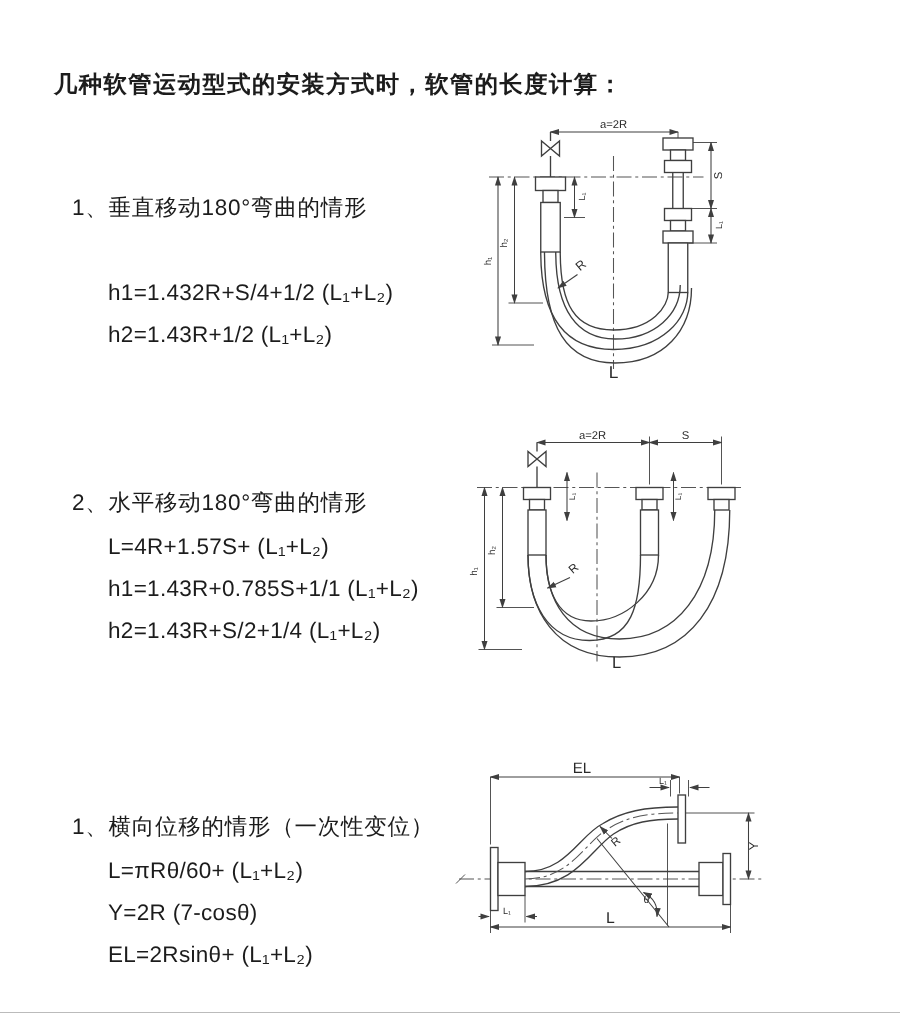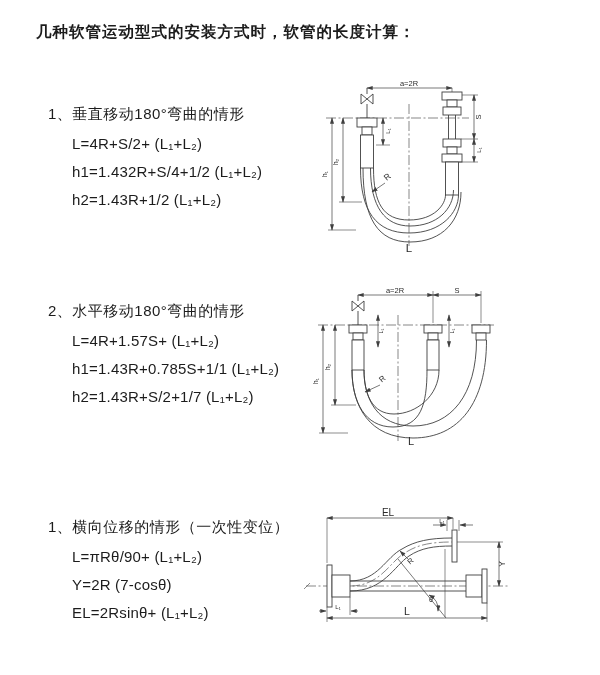--- a/index.html
+++ b/index.html
@@ -1,48 +1,47 @@
 <!DOCTYPE html>
 <html><head>
 <meta charset="utf-8">
 <style>
   html,body{margin:0;padding:0;background:#888;}
   #page{position:relative;width:600px;height:675px;background:#ffffff;overflow:hidden;
         font-family:"Liberation Sans","DejaVu Sans",sans-serif;color:#1c1c1c;}
-  .abs{position:absolute;white-space:nowrap;}
+  .abs{position:absolute;white-space:nowrap;margin-top:24px;}
   .title{left:36px;top:22px;font-size:15.5px;font-weight:700;letter-spacing:1px;}
   .heading{font-size:15px;font-weight:400;letter-spacing:0.5px;}
   .formula{font-size:15px;font-weight:400;letter-spacing:0.2px;}
   svg{position:absolute;overflow:visible;}
   .st{stroke:#3f3f3f;stroke-width:0.9;fill:none;}
   .fw{fill:#ffffff;stroke:#3f3f3f;stroke-width:0.9;}
   .cl{stroke:#555;stroke-width:0.7;fill:none;stroke-dasharray:10 2.5 2 2.5;}
   .dim{stroke:#3f3f3f;stroke-width:0.7;fill:none;}
   .ext{stroke:#3f3f3f;stroke-width:0.6;fill:none;}
   .dl{fill:#2a2a2a;}
 </style>
 </head>
 <body>
 
 <div id="page">
 
   <div class="abs title">几种软管运动型式的安装方式时，软管的长度计算：</div>
 
   <div class="abs heading" style="left:48px;top:105px">1、垂直移动180°弯曲的情形</div>
-  <div class="abs formula" style="left:72px;top:135px">L=4R+S/2+ (L₁+L₂)</div>
   <div class="abs formula" style="left:72px;top:163px">h1=1.432R+S/4+1/2 (L₁+L₂)</div>
   <div class="abs formula" style="left:72px;top:191px">h2=1.43R+1/2 (L₁+L₂)</div>
 
   <div class="abs heading" style="left:48px;top:302px">2、水平移动180°弯曲的情形</div>
   <div class="abs formula" style="left:72px;top:332px">L=4R+1.57S+ (L₁+L₂)</div>
   <div class="abs formula" style="left:72px;top:360px">h1=1.43R+0.785S+1/1 (L₁+L₂)</div>
-  <div class="abs formula" style="left:72px;top:388px">h2=1.43R+S/2+1/7 (L₁+L₂)</div>
+  <div class="abs formula" style="left:72px;top:388px">h2=1.43R+S/2+1/4 (L₁+L₂)</div>
 
   <div class="abs heading" style="left:48px;top:518px">1、横向位移的情形（一次性变位）</div>
-  <div class="abs formula" style="left:72px;top:548px">L=πRθ/90+ (L₁+L₂)</div>
+  <div class="abs formula" style="left:72px;top:548px">L=πRθ/60+ (L₁+L₂)</div>
   <div class="abs formula" style="left:72px;top:576px">Y=2R (7-cosθ)</div>
   <div class="abs formula" style="left:72px;top:604px">EL=2Rsinθ+ (L₁+L₂)</div>
 
   <svg style="left:312px;top:78px" width="288" height="178" viewBox="0 0 288 178">
     <defs>
       <marker id="ar1" viewBox="0 0 10 10" refX="9" refY="5" markerWidth="9" markerHeight="9" orient="auto-start-reverse">
         <path d="M0,1.8 L10,5 L0,8.2 z" fill="#3f3f3f"></path>
       </marker>
       <pattern id="mesh1" width="3.6" height="3.6" patternUnits="userSpaceOnUse">
         <path d="M0,0 L3.6,3.6 M3.6,0 L0,3.6" stroke="#5a5a5a" stroke-width="0.55"></path>

